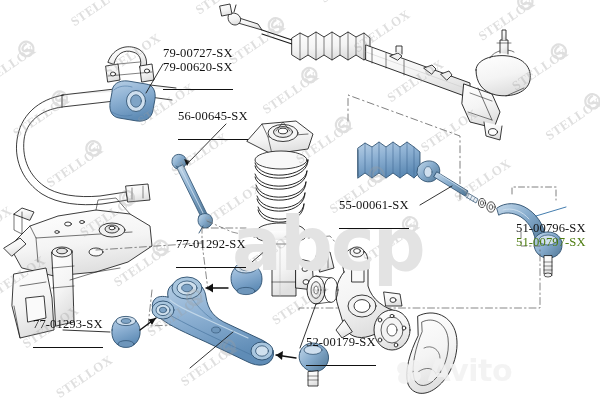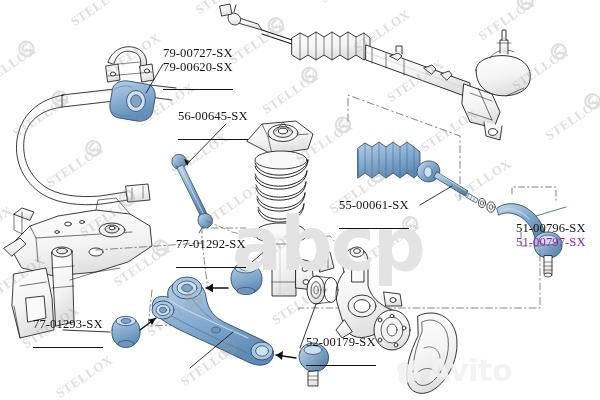--- a/index.html
+++ b/index.html
@@ -84,21 +84,21 @@
     position: absolute;
     z-index: 9;
     font-family: "Liberation Serif", "DejaVu Serif", serif;
     font-size: 12.6px;
     line-height: 13.6px;
     color: #111111;
     white-space: nowrap;
     letter-spacing: 0.1px;
   }
   .label .ln { display: block; }
-  .label .ln.blue { color: #a21caf; }
+  .label .ln.blue { color: #4d7c0f; }
   .label.ul { border-bottom: 1.1px solid #111111; padding-bottom: 15px; }
 </style>
 </head>
 <body>
 
 <div id="stage">
 
   <div class="wm-layer" id="wm-abcp">
     <span class="abcp-text">abcp</span>
   </div>

